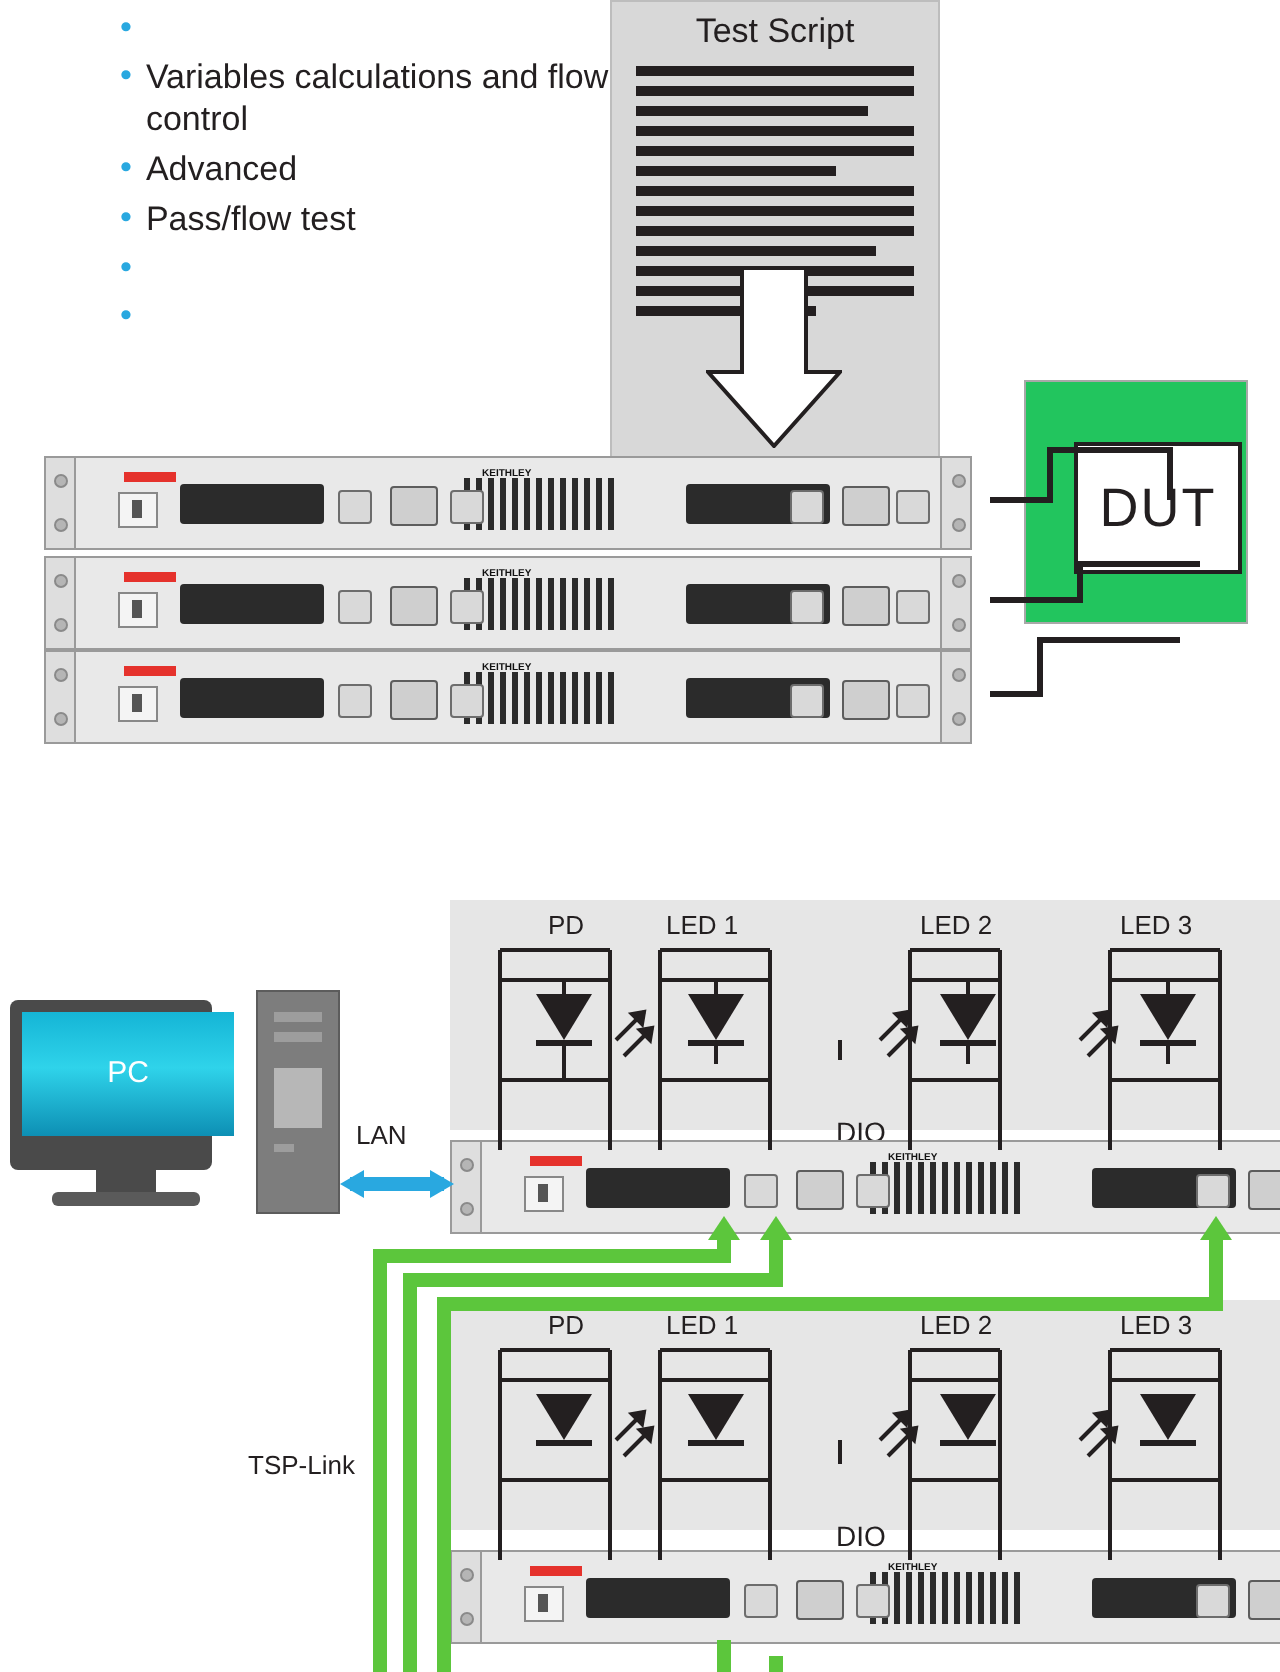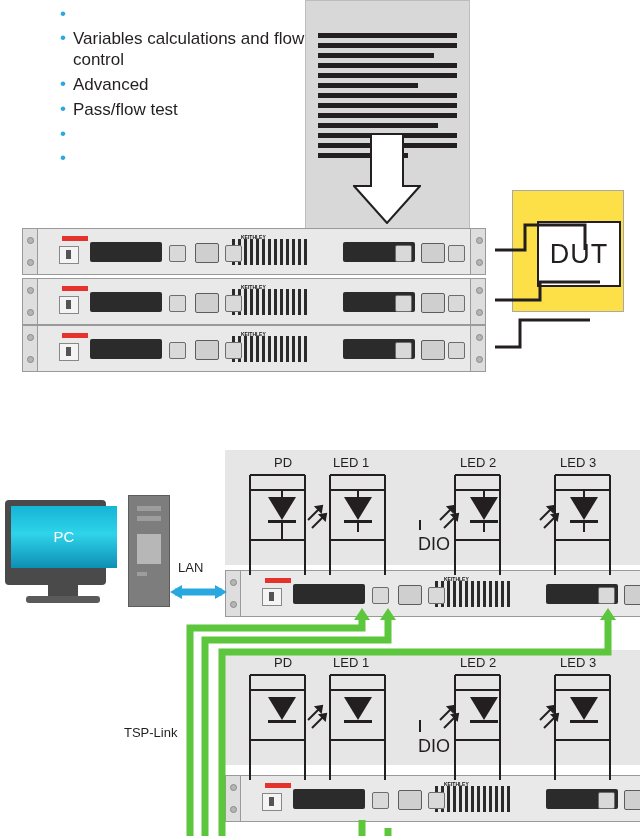--- a/index.html
+++ b/index.html
@@ -35,28 +35,28 @@
                    repeating-linear-gradient(to bottom,#2b2b2b 0 3px,#e9e9e9 3px 6px);
         background-blend-mode:normal;}
   .inst .jack{position:absolute;top:16px;width:15px;height:15px;background:#d9d9d9;border:1px solid #6d6d6d;border-radius:2px;}
   .inst .jwide{position:absolute;top:14px;width:22px;height:18px;background:#cfcfcf;border:1px solid #5d5d5d;border-radius:2px;}
   .inst .brand{position:absolute;left:218px;top:5px;font-size:5px;color:#111;font-weight:bold;}
   .inst .ear{position:absolute;top:0;width:14px;height:100%;background:#dedede;border-right:1px solid #9a9a9a;}
   .inst .ear.r{right:0;border-right:none;border-left:1px solid #9a9a9a;}
   .inst .screw{position:absolute;left:4px;width:5px;height:5px;border-radius:50%;background:#b5b5b5;border:1px solid #8a8a8a;}
 
   
-  #dut-box{left:512px;top:190px;width:110px;height:120px;background:#fde047;border:1px solid #a8a8a8;}
+  #dut-box{left:512px;top:190px;width:110px;height:120px;background:#22c55e;border:1px solid #a8a8a8;}
   #dut-inner{position:absolute;left:24px;top:30px;width:80px;height:62px;background:#ffffff;border:2px solid #231f20;
        display:flex;align-items:center;justify-content:center;font-size:27px;color:#231f20;letter-spacing:1px;}
 
   
   .led-panel{position:absolute;left:225px;width:415px;height:115px;background:#e6e6e6;}
   .panel-label{position:absolute;font-size:13px;color:#231f20;}
-  .dio-label{position:absolute;font-size:18px;color:#231f20;}
+  .dio-label{position:absolute;font-size:14px;color:#231f20;margin-top:24px;}
 
   
   #pc-monitor{left:5px;top:500px;width:101px;height:85px;background:#4a4a4a;border-radius:4px;}
   #pc-screen{position:absolute;left:6px;top:6px;width:106px;height:62px;
       background:linear-gradient(180deg,#15b5d6 0%,#2fd3ea 45%,#0d8fb4 100%);}
   #pc-screen-txt{position:absolute;width:100%;text-align:center;top:22px;font-size:15px;color:#ffffff;}
   #pc-neck{left:48px;top:585px;width:30px;height:12px;background:#4a4a4a;}
   #pc-base{left:26px;top:596px;width:74px;height:7px;background:#5a5a5a;border-radius:3px;}
   #pc-tower{left:128px;top:495px;width:40px;height:110px;background:#7d7d7d;border:1px solid #5c5c5c;}
   .tower-slot{position:absolute;background:#9d9d9d;}
@@ -86,20 +86,21 @@
   </div>
   <div class="bullet-row">
     <span class="bullet-dot">•</span>
   </div>
   <div class="bullet-row">
     <span class="bullet-dot">•</span>
   </div>
 </div>
 
 <div class="abs" id="script-panel">
+  <div id="script-title">Test Script</div>
   <div id="script-lines">
     <div class="sline" style="width:139px"></div>
     <div class="sline" style="width:139px"></div>
     <div class="sline" style="width:116px"></div>
     <div class="sline" style="width:139px"></div>
     <div class="sline" style="width:139px"></div>
     <div class="sline" style="width:100px"></div>
     <div class="sline" style="width:139px"></div>
     <div class="sline" style="width:139px"></div>
     <div class="sline" style="width:139px"></div>

